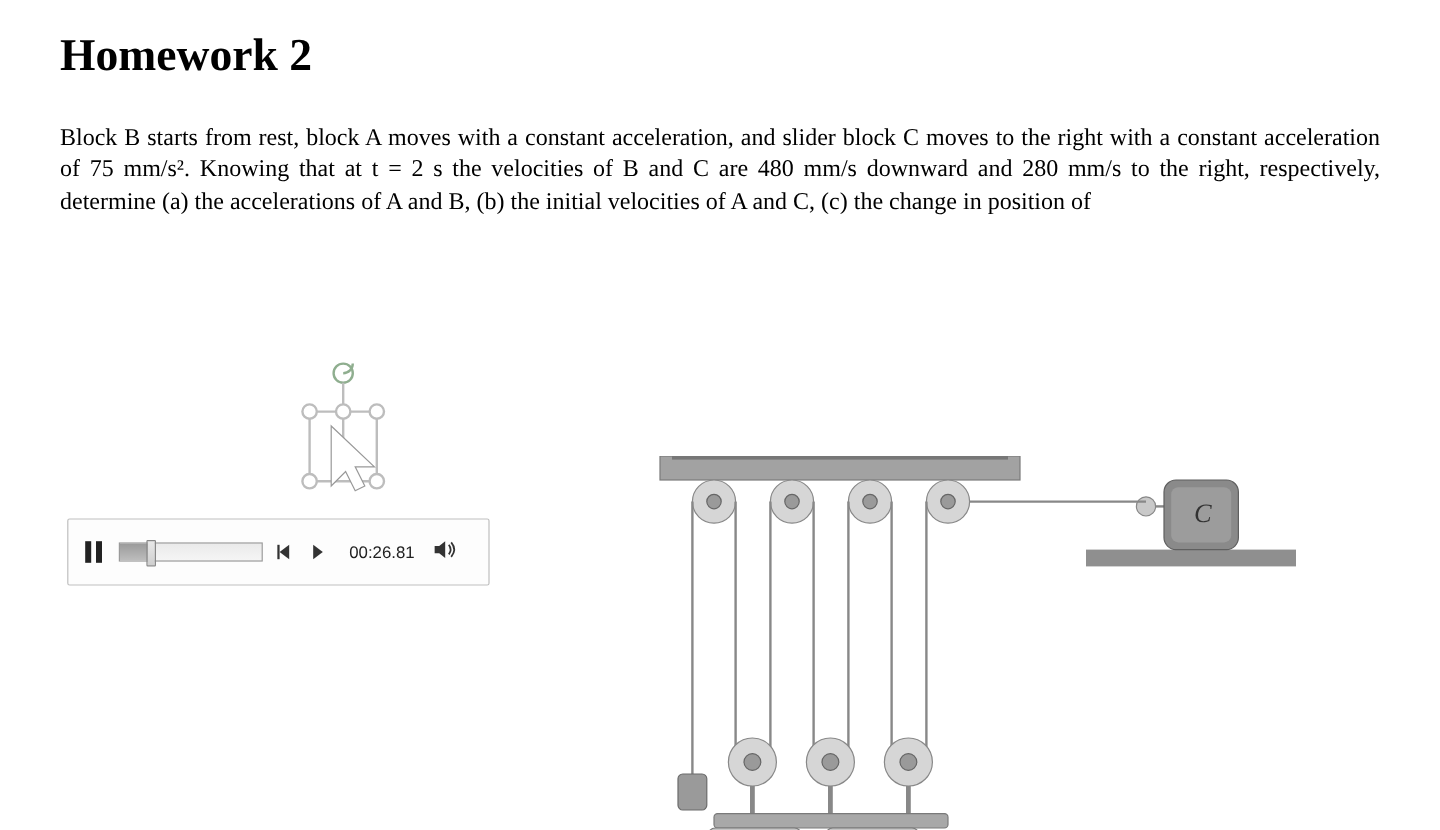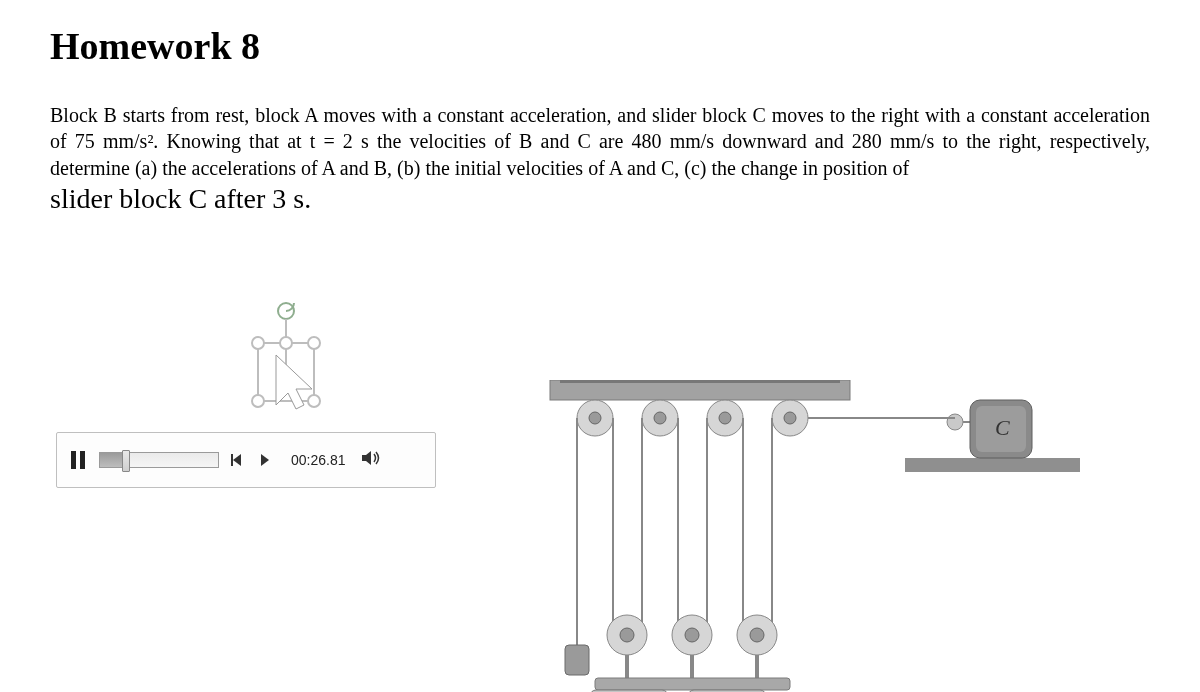--- a/index.html
+++ b/index.html
@@ -30,21 +30,21 @@
       font-size: 28px;
       line-height: 1.32;
       max-width: 380px;
     }
 
     
     .player-wrap {
       position: absolute;
       left: 6px;
       top: 330px;
-      width: 380px;
+      width: 352px;
     }
     .animator-icon {
       position: absolute;
       left: 180px;
       top: -135px;
       width: 100px;
       height: 120px;
     }
     .player-bar {
       display: flex;
@@ -129,25 +129,24 @@
     .lbl {
       font-family: 'Times New Roman', serif;
       font-style: italic;
       font-size: 22px;
       fill: #333;
     }
   </style>
 </head>
 <body>
 
-<h1 class="title">Homework 8</h1>
+<h1 class="title">Homework 2</h1>
 
 <div class="content-area">
   <p class="problem-text">Block B starts from rest, block A moves with a constant acceleration, and slider block C moves to the right with a constant acceleration of 75 mm/s². Knowing that at t = 2 s the velocities of B and C are 480 mm/s downward and 280 mm/s to the right, respectively, determine (a) the accelerations of A and B, (b) the initial velocities of A and C, (c) the change in position of</p>
-  <p class="text-tail">slider block C after 3 s.</p>
 
   <div class="player-wrap">
     <div class="animator-icon">
       <svg viewBox="0 0 100 120">
         <g stroke="#bdbdbd" stroke-width="2" fill="none">
           <circle cx="50" cy="14" r="8" stroke="#8fae8f" fill="#ffffff"></circle>
           <path d="M50 14 A8 8 0 0 0 58 6" stroke="#8fae8f"></path>
           <line x1="50" y1="22" x2="50" y2="42"></line>
           <circle cx="22" cy="46" r="6" fill="#fff"></circle>
           <circle cx="50" cy="46" r="6" fill="#fff"></circle>

